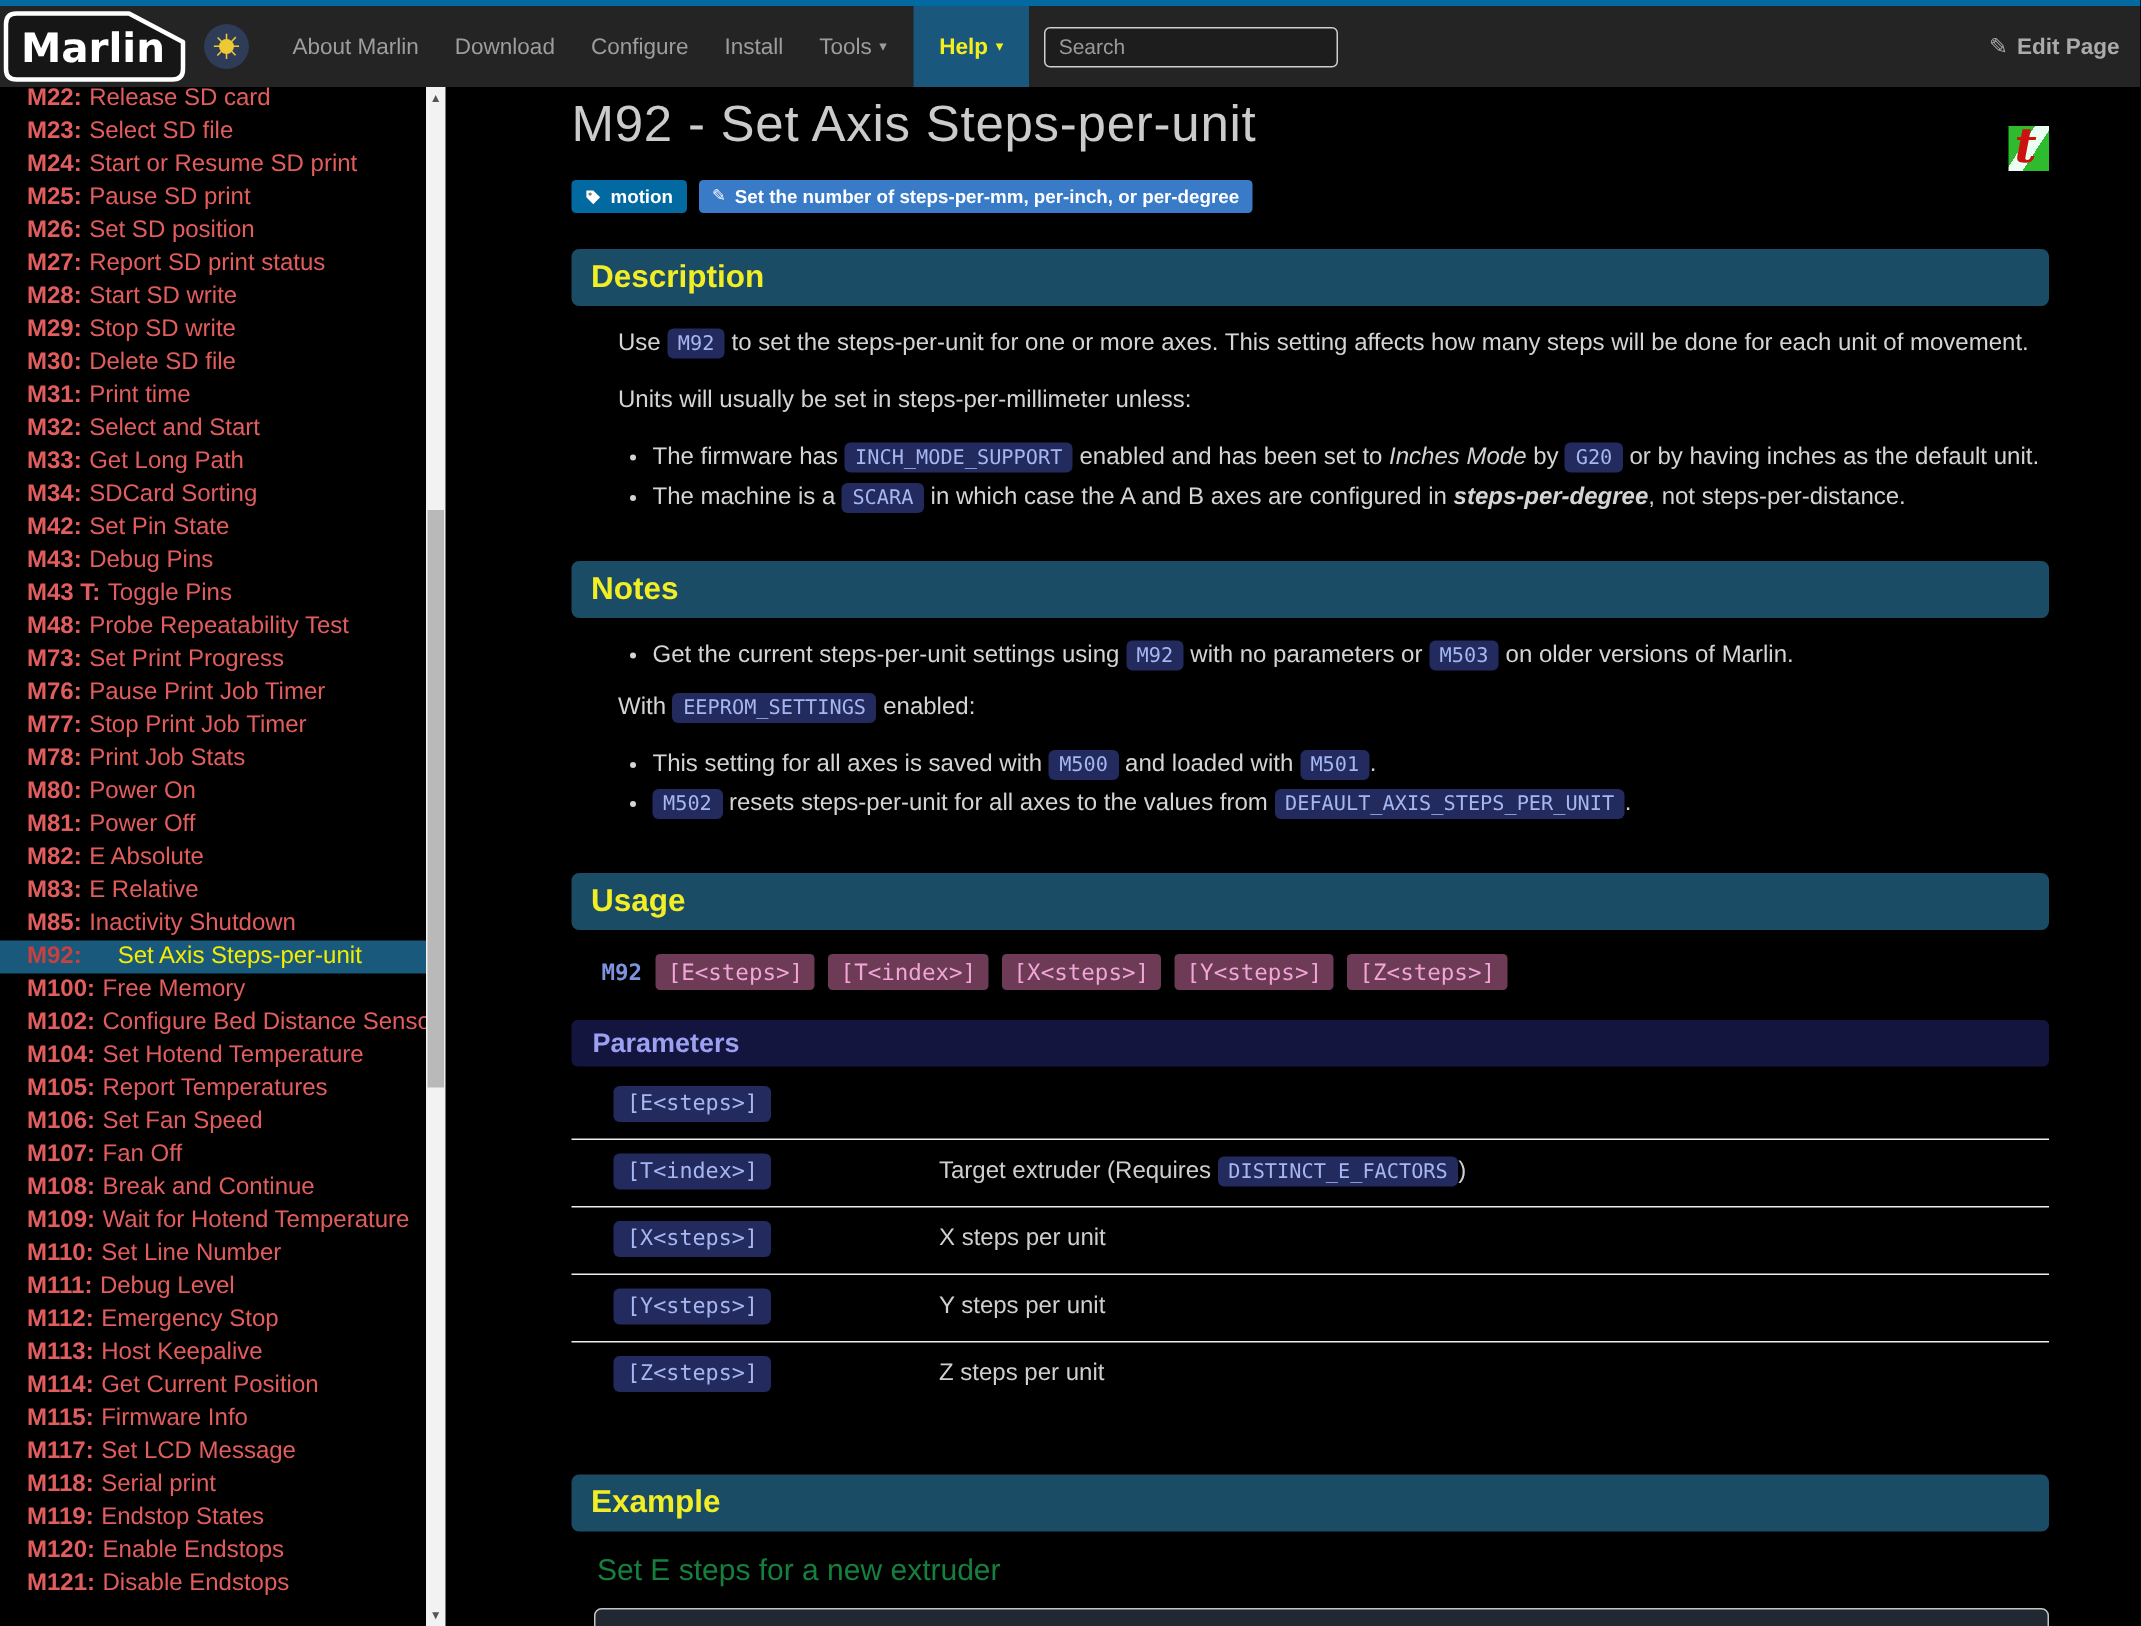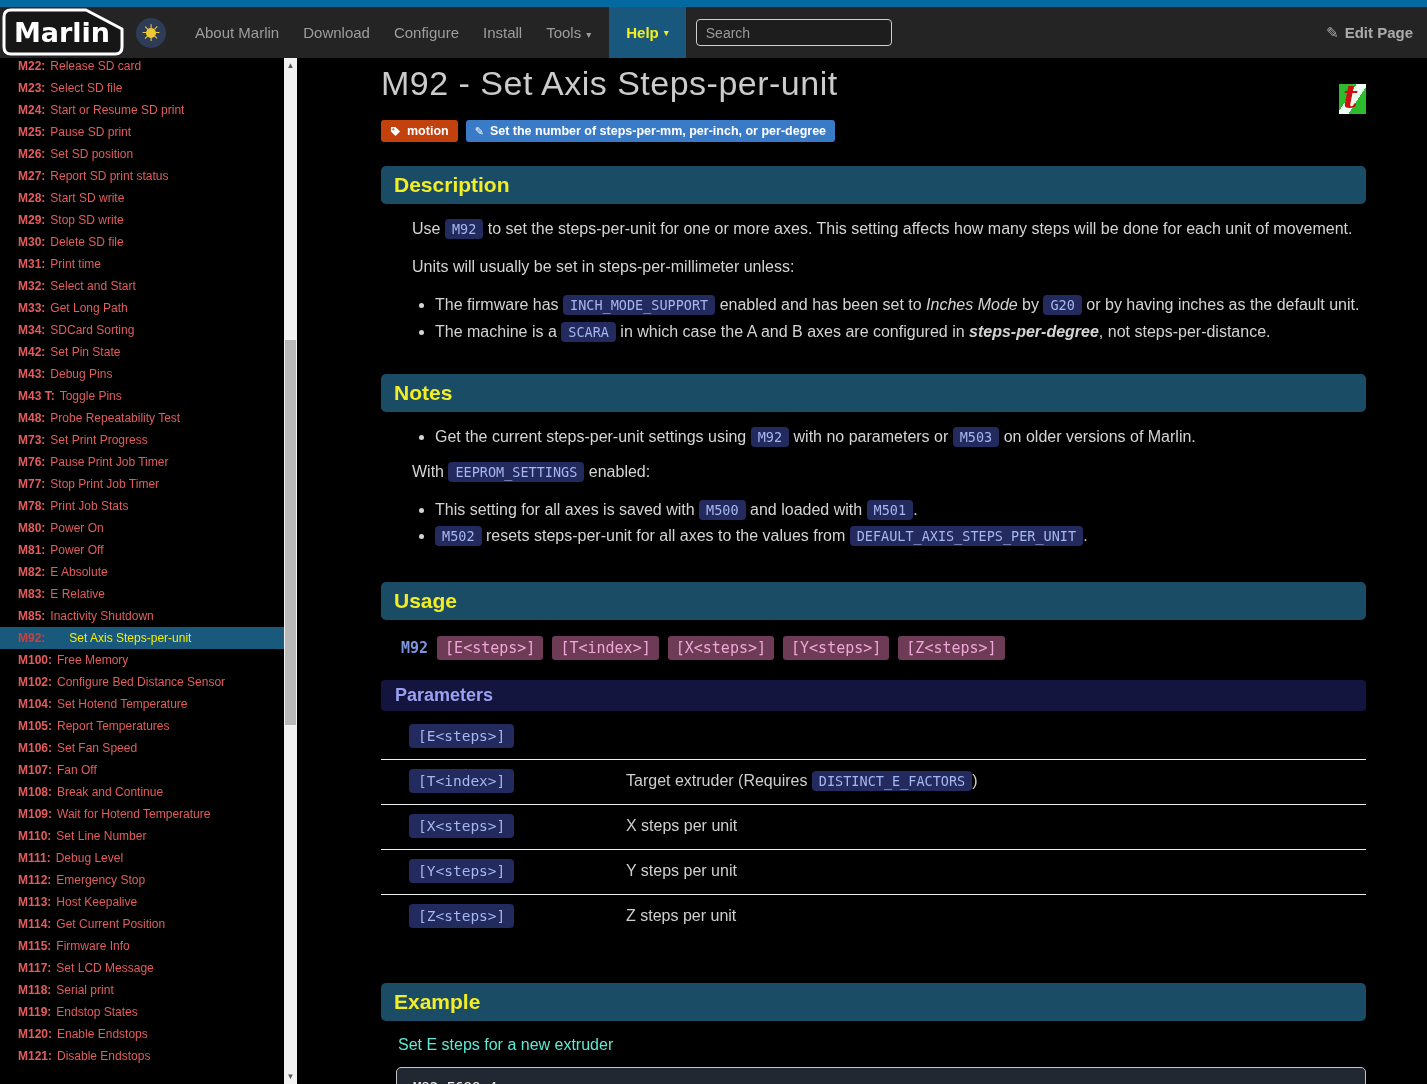--- a/index.html
+++ b/index.html
@@ -1,20 +1,20 @@
 <!DOCTYPE html>
 <html><head>
 <meta charset="utf-8">
 <style>
   * { margin:0; padding:0; box-sizing:border-box; }
   html,body { width:1427px; height:1084px; background:#000; overflow:hidden;
               font-family:"Liberation Sans","DejaVu Sans",sans-serif; }
 
   
-  .navbar { height:58px; background:#242424; border-top:7px solid #0369a1;
+  .navbar { height:58px; background:#242424; border-top:4px solid #0369a1;
             display:flex; align-items:center; padding:0 14px 0 2px; position:relative; z-index:5; }
   .logo { display:block; margin-right:10px; cursor:pointer; }
   .sun-wrap { margin-right:16px; cursor:pointer; }
   .nav-link { color:#9d9d9d; font-size:15px; padding:0 12px; text-decoration:none; cursor:pointer; white-space:nowrap; }
   .caret { display:inline-block; margin-left:5px; font-size:10px; vertical-align:middle; }
   .help-btn { align-self:stretch; display:flex; align-items:center; background:#19587c;
               color:#f4ee1e; font-weight:bold; font-size:15px; padding:0 17px; margin-left:6px; cursor:pointer; }
   .help-btn .caret { color:#f4ee1e; }
   .search-input { width:196px; height:27px; margin-left:10px; background:#1d1d1d; border:1px solid #cfcfcf;
                   border-radius:4px; color:#ddd; font-size:14px; padding:12px 9px; outline:none;
@@ -23,21 +23,21 @@
   .nav-spacer { flex:1; }
   .edit-page { color:#ababab; font-size:15px; font-weight:bold; cursor:pointer; white-space:nowrap; }
   .edit-page .edit-icon { margin-right:6px; font-size:15px; }
 
   
   .content-row { display:flex; height:1026px; }
 
   
   .sidebar { width:284px; background:#000; overflow:hidden; }
   .side-list { list-style:none; margin-top:-3px; }
-  .side-item { height:22px; line-height:22px; padding-left:18px; font-size:12px; white-space:nowrap;
+  .side-item { height:22px; line-height:22px; padding-left:18px; font-size:16px; white-space:nowrap;
                color:#e25d5d; cursor:pointer; }
   .side-code { font-weight:bold; margin-right:5px; }
   .side-item.active { background:#19597c; }
   .side-item.active .side-code { color:#c84040; }
   .side-item.active .side-label { color:#f5ed00;margin-left:19px; }
 
   
   .scrollbar { width:13px; background:#f2f2f2; position:relative; }
   .sb-arrow { position:absolute; left:0; width:13px; text-align:center; color:#555; font-size:8px; cursor:pointer; }
   .sb-up { top:3px; } .sb-down { bottom:3px; }
@@ -47,21 +47,21 @@
   .main { flex:1; padding:6px 61px 0 84px; background:#000; }
   .title-row { display:flex; justify-content:space-between; align-items:flex-start;text-align:right; }
   .page-title { color:#cbcbcb; font-size:34px; font-weight:normal; letter-spacing:0.5px; }
   .thing-icon { width:27px; height:30px; margin-top:20px; position:relative; overflow:hidden;
                 background:linear-gradient(123deg,#2ebc2e 38%,#eafef2 38%,#eafef2 62%,#2ebc2e 62%); }
   .thing-icon span { position:absolute; left:4px; top:-6px; color:#cc1111; font-size:32px; font-weight:bold;
                      font-family:"DejaVu Serif",serif; font-style:italic; }
   .badge-row { display:flex; gap:8px; margin-top:6px; align-items:center; }
   .badge { display:inline-flex; align-items:center; gap:6px; border-radius:3px; color:#fff;
            font-size:12.5px; font-weight:bold; padding:4px 9px; }
-  .badge-tag { background:#c2410c; }
+  .badge-tag { background:#0369a1; }
   .badge-brief { background:#3a7bc8; }
   .badge .mini-icon { font-size:11px; line-height:1; }
 
   section { margin-top:24px; }
   .sec-notes { margin-top:31px; } .sec-usage { margin-top:34px; } .sec-example { margin-top:44px; }
   .sec-bar { background:#1b4c66; border-radius:5px; padding:7px 13px; }
   .sec-bar h2 { color:#f2ee26; font-size:21px; font-weight:bold; }
   .sec-body { padding:13px 0 0 31px; color:#d4d4d4; font-size:16px; line-height:1.45; }
   .sec-body p { margin-bottom:15px; }
   .sec-body ul { list-style:disc; padding-left:23px; margin-bottom:6px; }
@@ -80,21 +80,21 @@
   .params-bar h3 { color:#9ba0f0; font-size:18px; font-weight:bold; }
   .param-table { margin-top:4px; }
   .param-row { display:flex; align-items:center; padding:12px 0 14px 28px; border-bottom:1px solid #ededed; }
   .param-row:last-child { border-bottom:none; }
   .param-tag-cell { width:217px; }
   .ptag { font-family:"DejaVu Sans Mono",monospace; font-size:14.5px; background:#222a5e; color:#a6b6f0;
           padding:4px 9px; border-radius:4px; white-space:nowrap; }
   .pdesc { flex:1; color:#cfcfcf; font-size:16px; }
 
   
-  .example-lead { margin:15px 0 13px 17px; color:#5eead4; font-size:16px; }
+  .example-lead { margin:15px 0 13px 17px; color:#15803d; font-size:20px; }
   .code-block { margin-left:15px; background:#222831; border:1px solid #c4c4c4; border-radius:5px;
                 padding:11px 16px; font-family:"DejaVu Sans Mono",monospace; font-size:14px; color:#ececec; }
 </style>
 </head>
 <body>
 
 <header class="navbar">
   <svg class="logo" width="123" height="49" viewBox="0 0 123 49">
     <path d="M9 2 H84 L120 21 V39 Q120 46 113 46 H9 Q2 46 2 39 V9 Q2 2 9 2 Z" fill="#161616" stroke="#ffffff" stroke-width="3" stroke-linejoin="round"></path>
     <text x="60" y="34" text-anchor="middle" fill="#ffffff" font-size="27" font-weight="bold" font-family="DejaVu Sans, sans-serif">Marlin</text>

